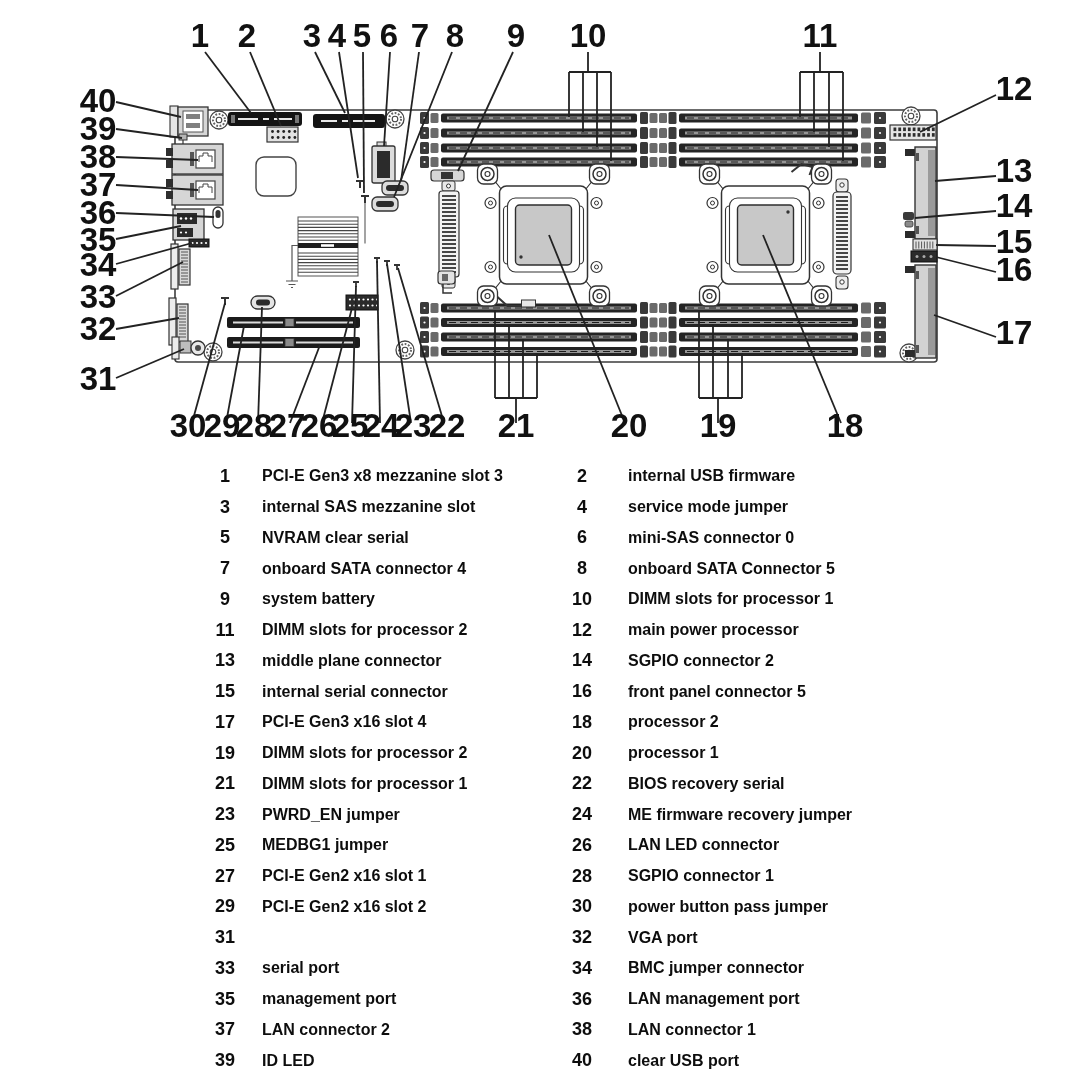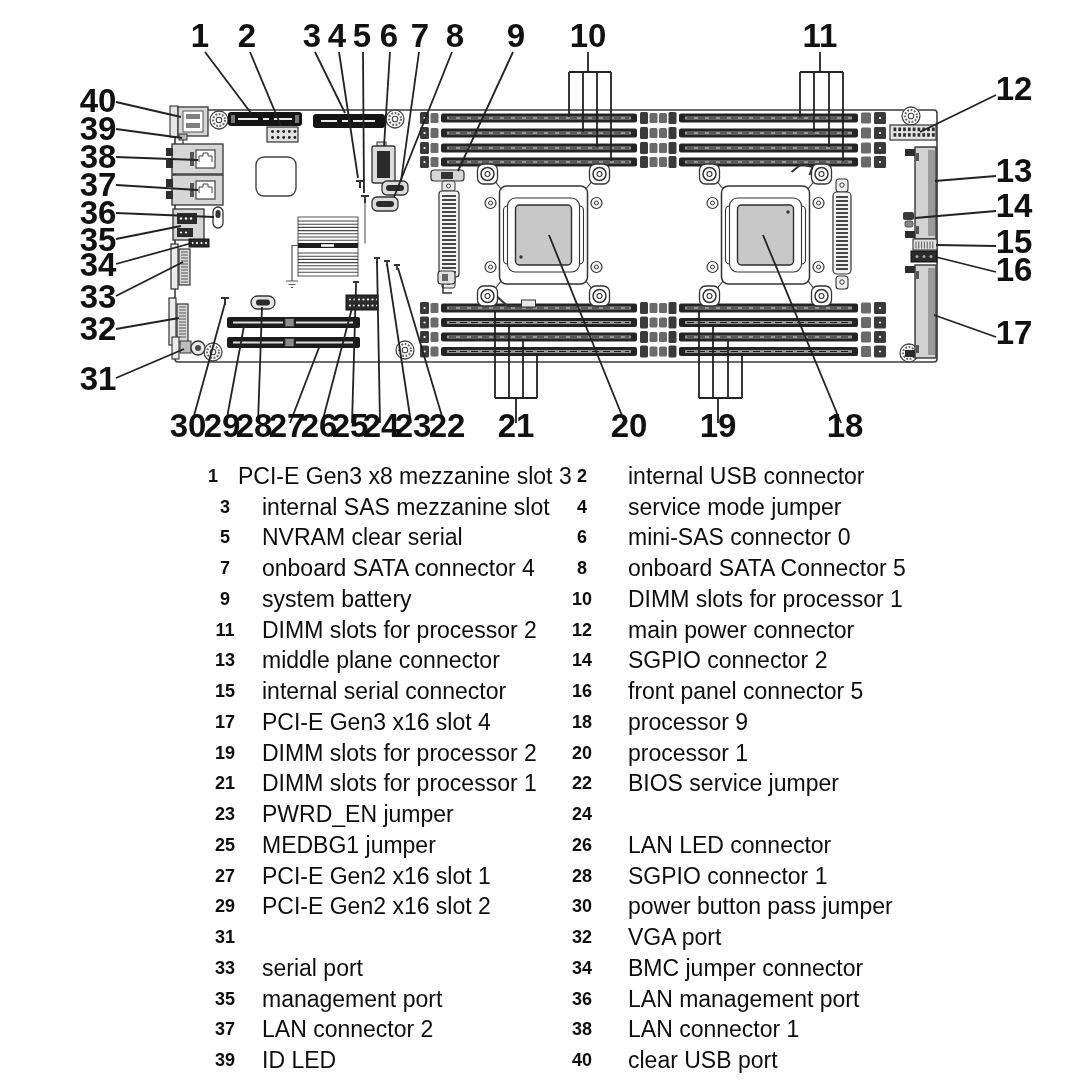--- a/index.html
+++ b/index.html
@@ -7,21 +7,21 @@
         font-family:"Liberation Sans", sans-serif;}
   svg{position:absolute;left:0;top:0;}
   .callout{font:700 33px "Liberation Sans", sans-serif;fill:#111;}
   .leader{stroke:#222;stroke-width:1.8;fill:none;}
   .legend{position:absolute;left:0;top:461px;width:1080px;height:619px;}
   .legend-col{position:absolute;top:0;}
   .col-left{left:208px;width:360px;}
   .col-right{left:565px;width:400px;}
   .legend-row{display:flex;height:30.75px;align-items:center;}
   .legend-num{width:34px;text-align:center;font-weight:700;font-size:18px;color:#0d0d0d;}
-  .legend-label{margin-left:20px;font-weight:400;font-size:23px;color:#0d0d0d;white-space:nowrap;}
+  .legend-label{margin-left:20px;font-weight:700;font-size:16px;color:#0d0d0d;white-space:nowrap;}
   .col-right .legend-label{margin-left:29px;}
 </style>
 </head>
 <body>
 
 <div class="page">
 
   <svg id="diagram" width="1080" height="460" viewBox="0 0 1080 460">
 
     <rect x="175" y="110" width="762" height="252" rx="3" fill="#ffffff" stroke="#3d3d3d" stroke-width="1.6"></rect>
@@ -805,64 +805,65 @@
           <div class="legend-label">LAN connector 2</div>
         </div>
         <div class="legend-row">
           <div class="legend-num">39</div>
           <div class="legend-label">ID LED</div>
         </div>
       </div>
     <div class="legend-col col-right" id="legend-right">
         <div class="legend-row">
           <div class="legend-num">2</div>
-          <div class="legend-label">internal USB connector</div>
+          <div class="legend-label">internal USB firmware</div>
         </div>
         <div class="legend-row">
           <div class="legend-num">4</div>
           <div class="legend-label">service mode jumper</div>
         </div>
         <div class="legend-row">
           <div class="legend-num">6</div>
           <div class="legend-label">mini-SAS connector 0</div>
         </div>
         <div class="legend-row">
           <div class="legend-num">8</div>
           <div class="legend-label">onboard SATA Connector 5</div>
         </div>
         <div class="legend-row">
           <div class="legend-num">10</div>
           <div class="legend-label">DIMM slots for processor 1</div>
         </div>
         <div class="legend-row">
           <div class="legend-num">12</div>
-          <div class="legend-label">main power connector</div>
+          <div class="legend-label">main power processor</div>
         </div>
         <div class="legend-row">
           <div class="legend-num">14</div>
           <div class="legend-label">SGPIO connector 2</div>
         </div>
         <div class="legend-row">
           <div class="legend-num">16</div>
           <div class="legend-label">front panel connector 5</div>
         </div>
         <div class="legend-row">
           <div class="legend-num">18</div>
-          <div class="legend-label">processor 9</div>
+          <div class="legend-label">processor 2</div>
         </div>
         <div class="legend-row">
           <div class="legend-num">20</div>
           <div class="legend-label">processor 1</div>
         </div>
         <div class="legend-row">
           <div class="legend-num">22</div>
-          <div class="legend-label">BIOS service jumper</div>
+          <div class="legend-label">BIOS recovery serial</div>
         </div>
         <div class="legend-row">
           <div class="legend-num">24</div>
+          <div class="legend-label">ME firmware recovery jumper</div>
         </div>
         <div class="legend-row">
           <div class="legend-num">26</div>
           <div class="legend-label">LAN LED connector</div>
         </div>
         <div class="legend-row">
           <div class="legend-num">28</div>
           <div class="legend-label">SGPIO connector 1</div>
         </div>
         <div class="legend-row">

